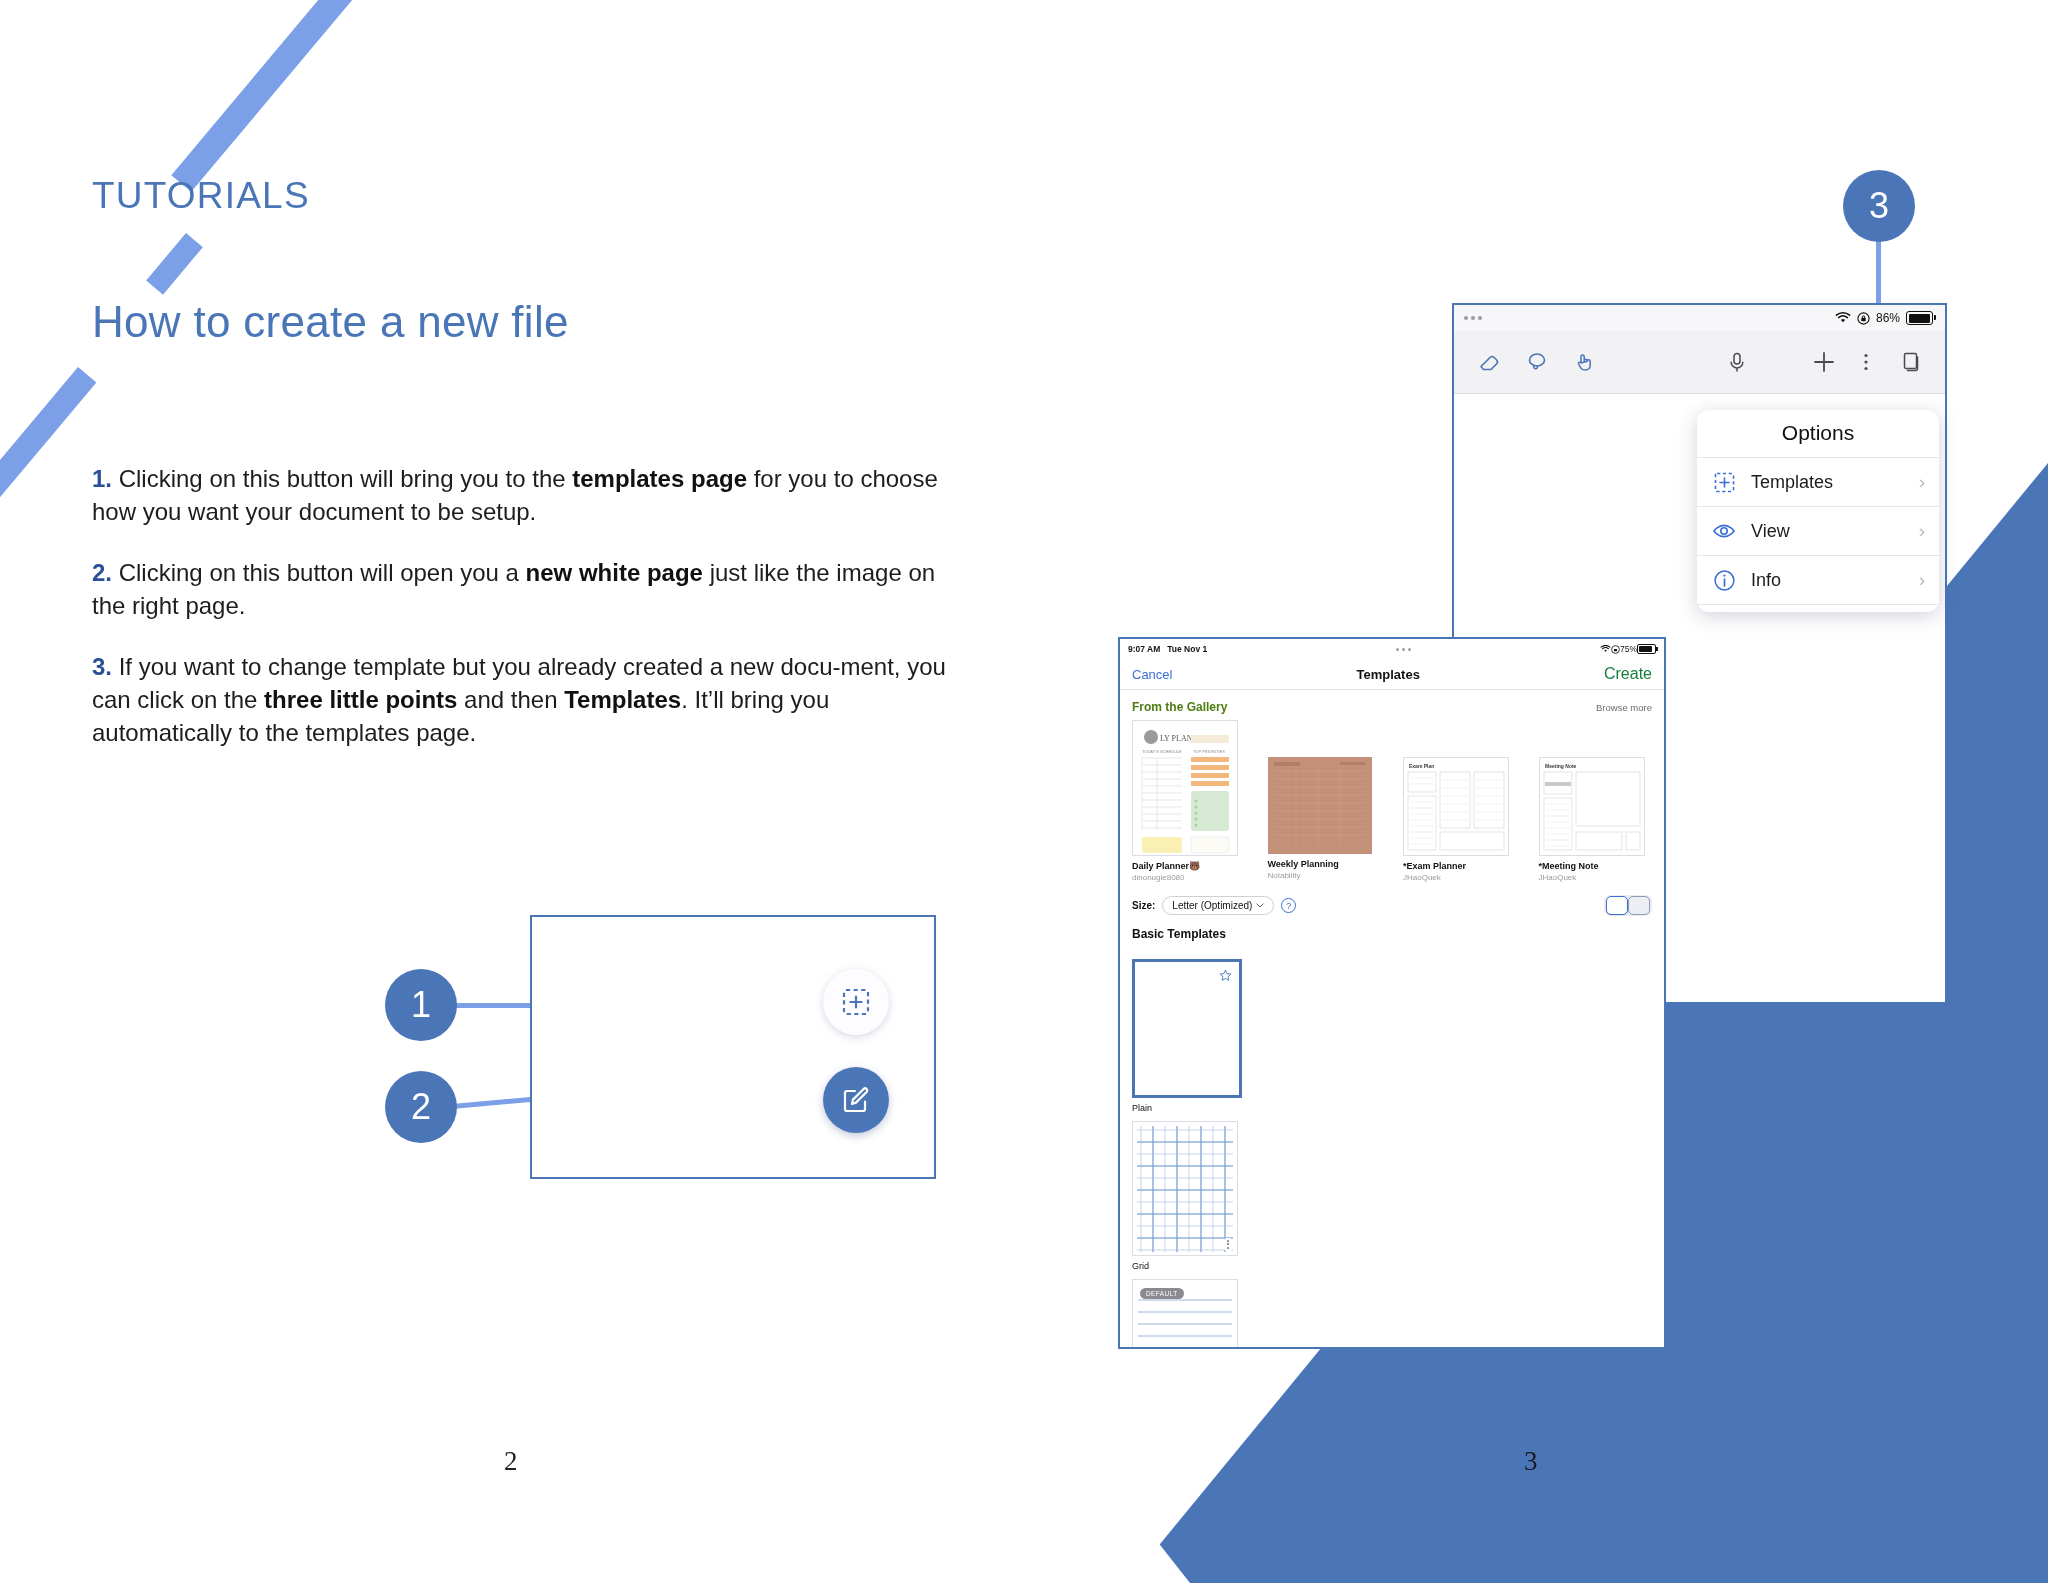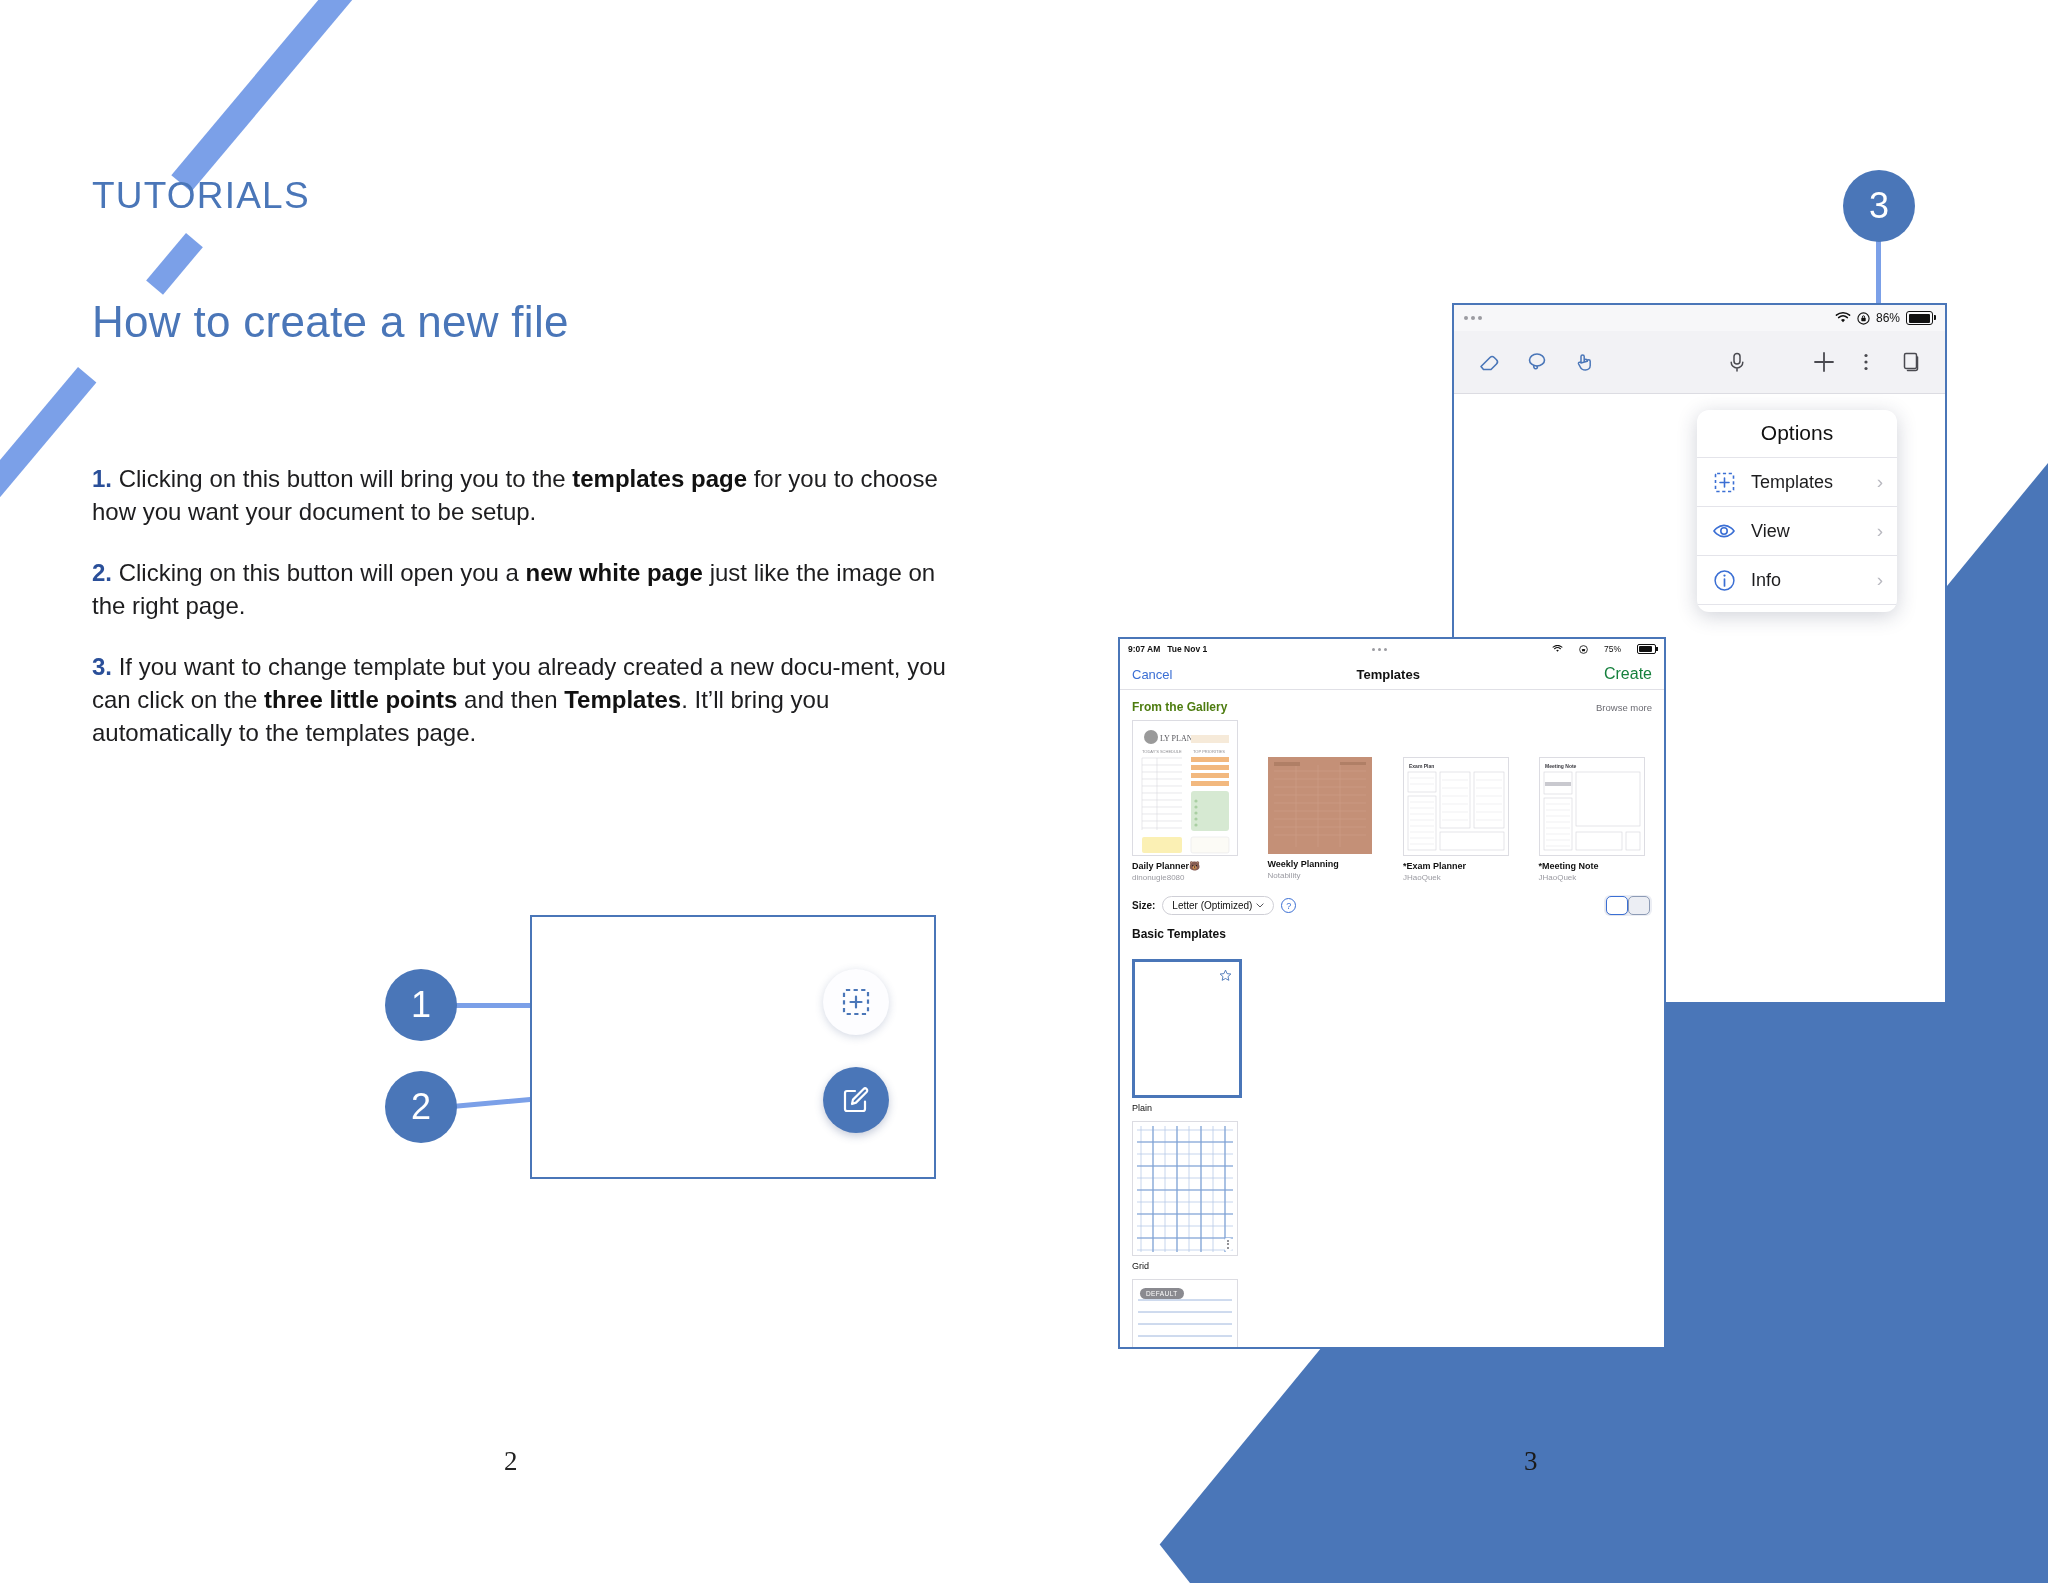--- a/index.html
+++ b/index.html
@@ -118,21 +118,21 @@
   .batt i{position:absolute;left:1.5px;top:1.5px;bottom:1.5px;background:#111;border-radius:1px;}
   .toolbar{
     height:62px;display:flex;align-items:center;background:#f2f2f5;
     border-bottom:1px solid #dcdce2;padding:0 18px;
   }
   .tool{width:34px;height:34px;display:flex;align-items:center;justify-content:center;}
   .tool svg{display:block;}
   .canvas{background:#fff;height:calc(100% - 88px);}
 
   .options-pop{
-    position:absolute;left:1697px;top:410px;width:200px;
+    position:absolute;left:1697px;top:410px;width:242px;
     background:#fff;border-radius:12px;
     box-shadow:0 4px 20px rgba(40,50,80,.22);z-index:9;overflow:hidden;
   }
   .options-pop::before{
     content:"";position:absolute;left:108px;top:-9px;width:18px;height:18px;
     background:#fff;transform:rotate(45deg);
   }
   .opt-title{
     text-align:center;font-size:21px;color:#111;padding:11px 0 12px;position:relative;
   }
@@ -148,21 +148,21 @@
     position:absolute;left:1118px;top:637px;width:548px;height:712px;
     background:#fff;border:2px solid #4a76b8;box-sizing:border-box;z-index:6;overflow:hidden;
     font-size:10px;color:#1c1c1e;
   }
   .t2-status{
     height:20px;display:flex;align-items:center;padding:0 8px;font-size:8.5px;
     font-weight:700;color:#111;
   }
   .t2-status .mid{margin:0 auto;display:flex;gap:3px;}
   .t2-status .mid i{width:3px;height:3px;background:#9b9ba1;border-radius:50%;display:block;}
-  .t2-status .r{display:flex;align-items:center;gap:16px;font-weight:400;}
+  .t2-status .r{display:flex;align-items:center;gap:0;font-weight:400;}
   .batt-s{width:17px;height:8px;border:1px solid #111;border-radius:2px;position:relative;display:inline-block;}
   .batt-s::after{content:"";position:absolute;right:-3px;top:2px;width:1.5px;height:4px;background:#111;}
   .batt-s i{position:absolute;left:1px;top:1px;bottom:1px;background:#111;border-radius:1px;}
   .t2-nav{
     height:30px;display:flex;align-items:center;padding:0 12px;
     border-bottom:1px solid #e0e0e6;
   }
   .t2-nav .cancel{color:#3b6fd4;font-size:13px;}
   .t2-nav .title{margin:0 auto;font-size:13px;font-weight:700;color:#111;}
   .t2-nav .create{color:#15803d;font-size:16px;}

